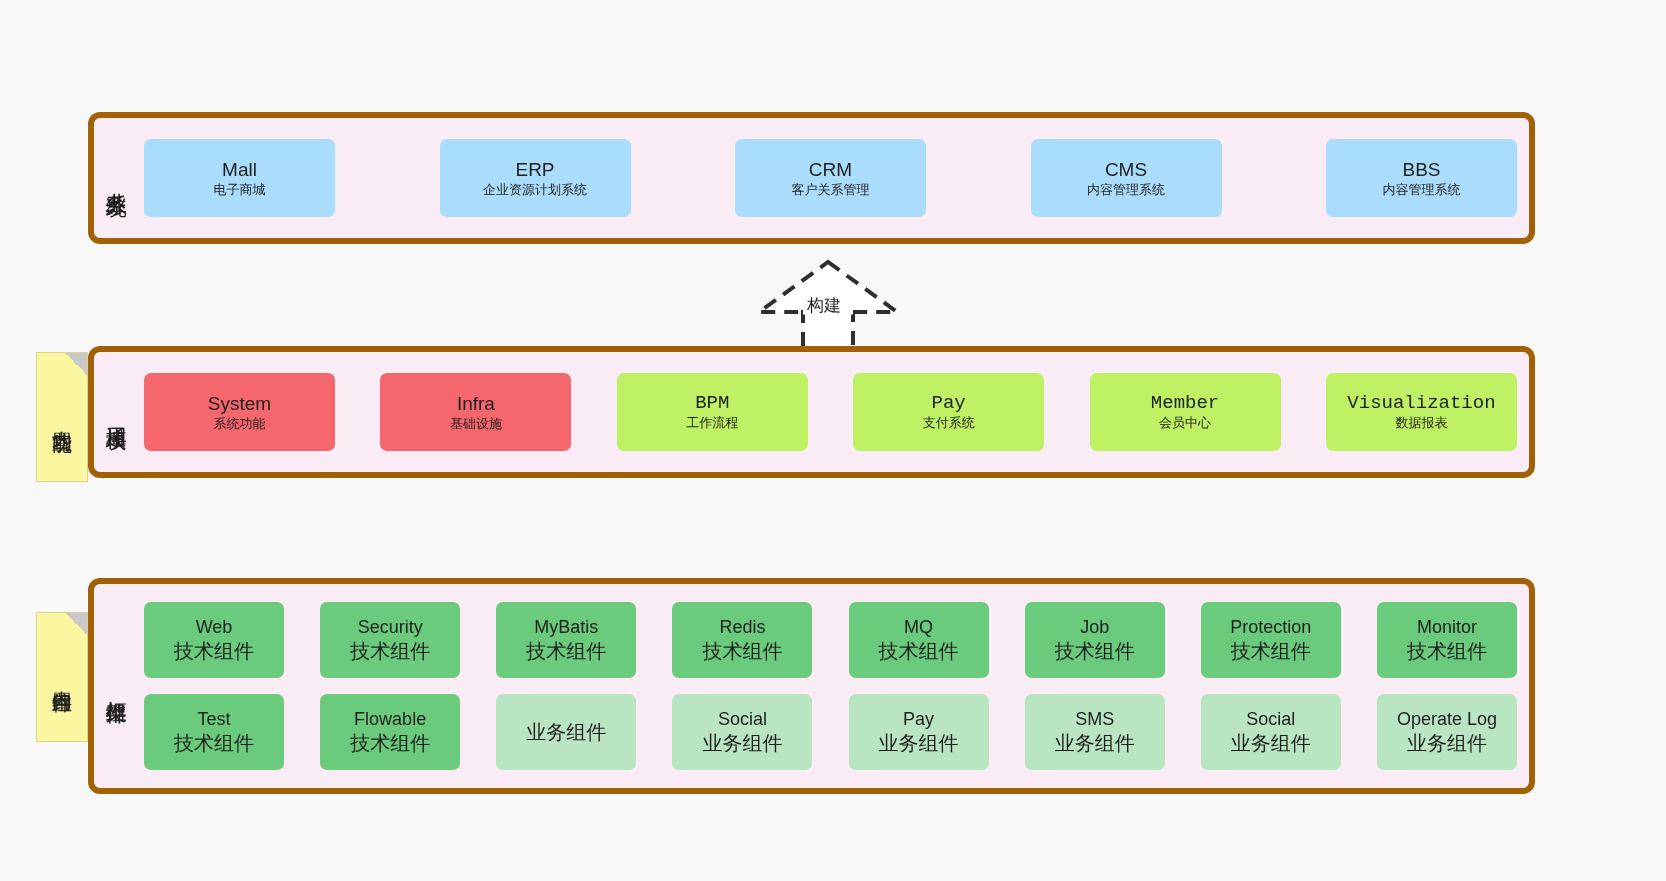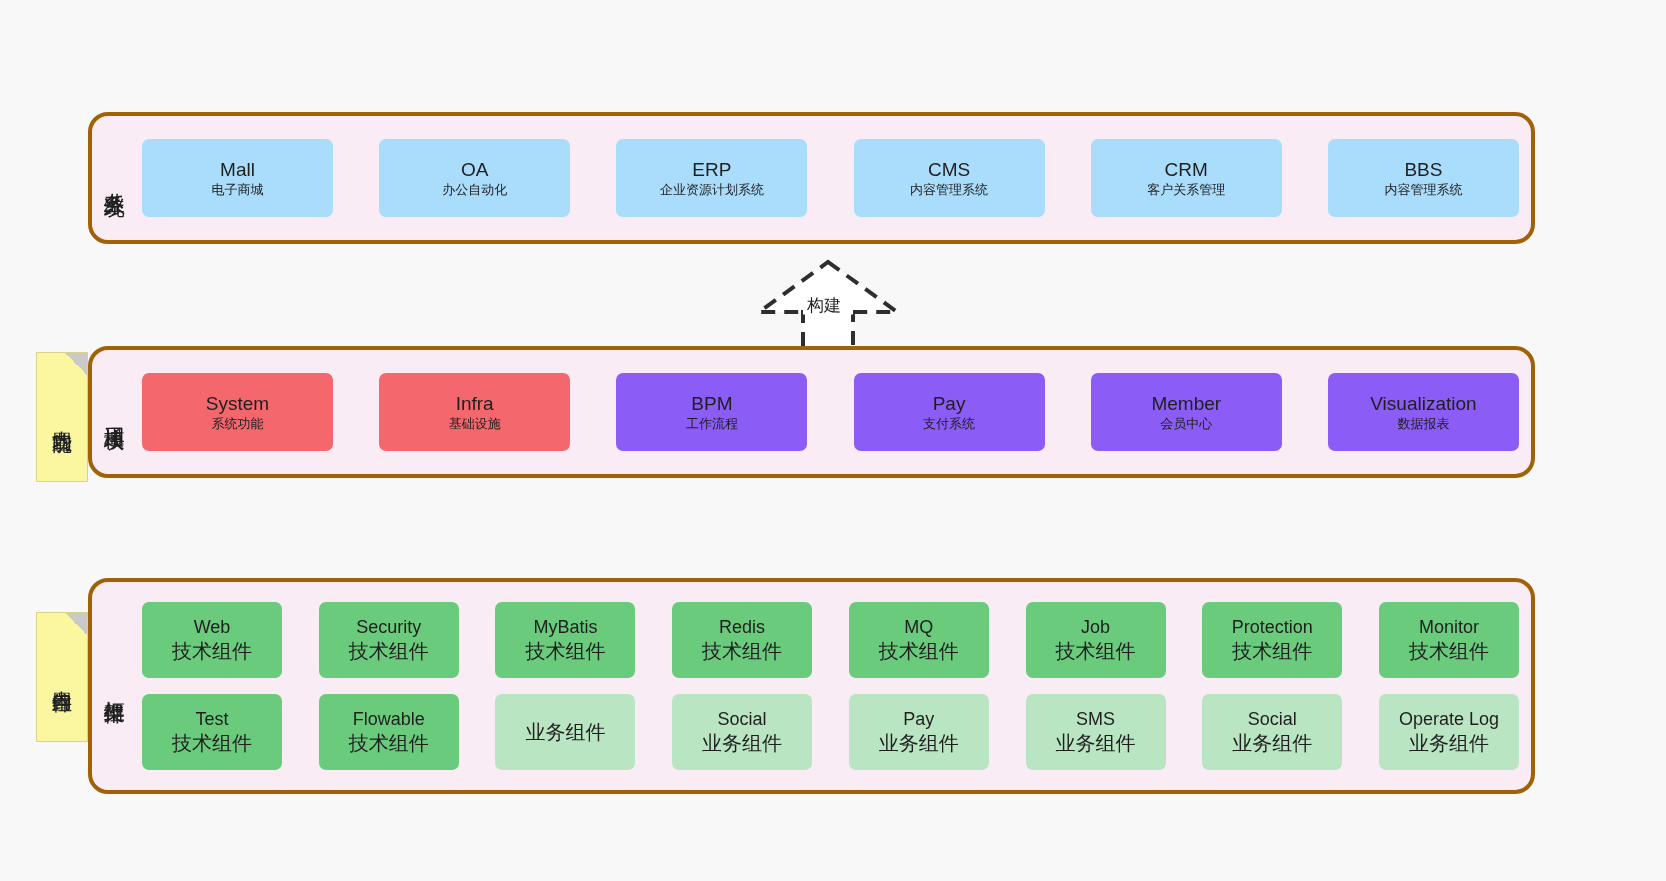--- a/index.html
+++ b/index.html
@@ -9,22 +9,22 @@
     background: #f8f8f8;
     font-family: "Liberation Sans", "DejaVu Sans", sans-serif;
     overflow: hidden;
   }
   #canvas { position: relative; width: 1666px; height: 881px; }
 
   
   .layer {
     position: absolute;
     background: #f9ecf5;
-    border: 4px solid #a16207;
-    border-radius: 20px;
+    border: 6px solid #a16207;
+    border-radius: 12px;
     display: flex;
     align-items: stretch;
   }
   .layer-title {
     flex: 0 0 auto;
     width: 44px;
     display: flex;
     align-items: center;
     justify-content: center;
     font-size: 21px;
@@ -69,21 +69,21 @@
     padding: 6px 4px;
     user-select: none;
   }
   .card .t1 { font-size: 19px; }
   .card .t2 { font-size: 13px; }
   .card.small .t1 { font-size: 18px; }
   .card.small .t2 { font-size: 20px; }
 
   .c-blue  { background: #aadcfb; }
   .c-red   { background: #f4676d; }
-  .c-pink  { background: #8b5cf6; }
+  .c-pink  { background: #bef264; font-family: Liberation Mono, monospace; }
   .c-green { background: #6acb7d; }
   .c-lgreen{ background: #b9e5c2; }
 
   
   .biz-card { width: 191px; height: 78px; }
   
   .mod-card { width: 191px; height: 78px; }
   
   .fw-card { width: 140px; height: 76px; }
 
@@ -129,34 +129,30 @@
 <div id="canvas">
 
   <div class="layer" id="layer-business" style="left:88px; top:112px; width:1447px; height:132px;">
     <div class="layer-title">业务系统</div>
     <div class="layer-body" id="biz-body" style="justify-content: space-between;">
         <div class="card biz-card c-blue">
           <div class="t1">Mall</div>
           <div class="t2">电子商城</div>
         </div>
         <div class="card biz-card c-blue">
-          <div class="t1">OA</div>
-          <div class="t2">办公自动化</div>
-        </div>
-        <div class="card biz-card c-blue">
           <div class="t1">ERP</div>
           <div class="t2">企业资源计划系统</div>
         </div>
         <div class="card biz-card c-blue">
+          <div class="t1">CRM</div>
+          <div class="t2">客户关系管理</div>
+        </div>
+        <div class="card biz-card c-blue">
           <div class="t1">CMS</div>
           <div class="t2">内容管理系统</div>
-        </div>
-        <div class="card biz-card c-blue">
-          <div class="t1">CRM</div>
-          <div class="t2">客户关系管理</div>
         </div>
         <div class="card biz-card c-blue">
           <div class="t1">BBS</div>
           <div class="t2">内容管理系统</div>
         </div>
       </div>
   </div>
 
   <div class="arrow" style="left:755px; top:258px;">
     <svg width="146" height="90" viewBox="0 0 146 90">

